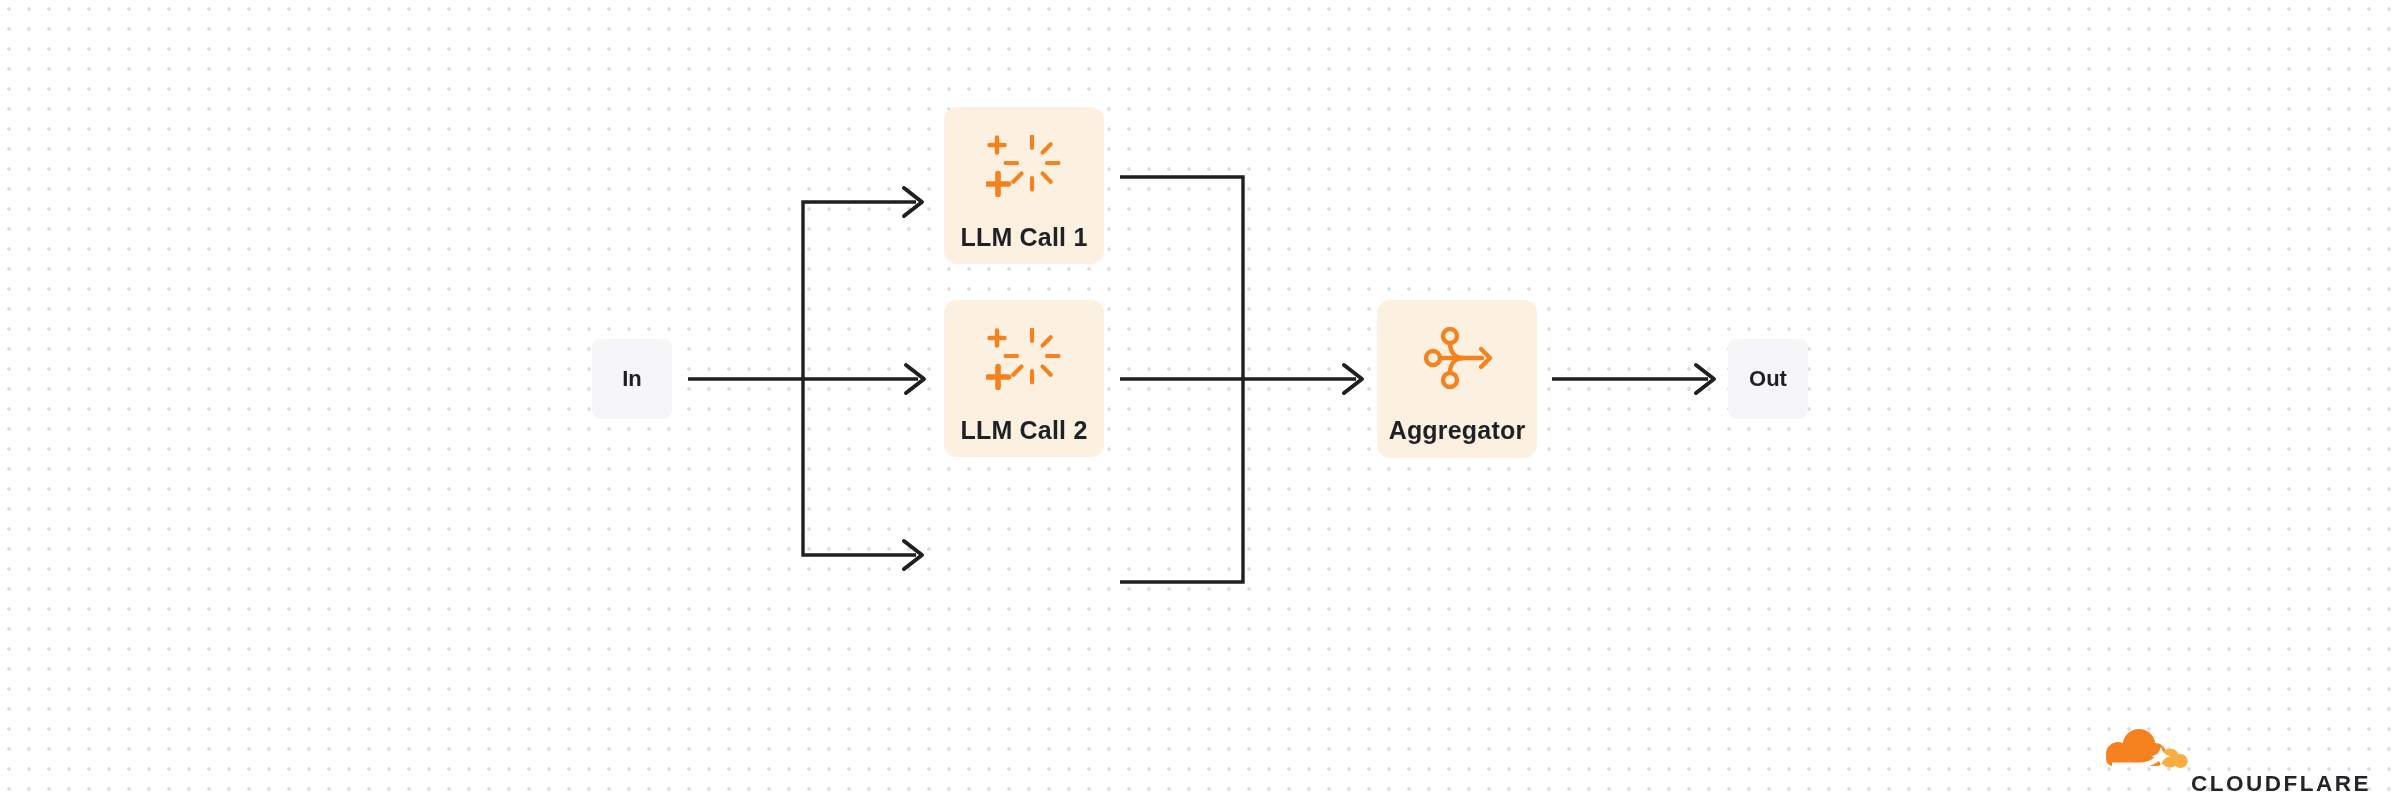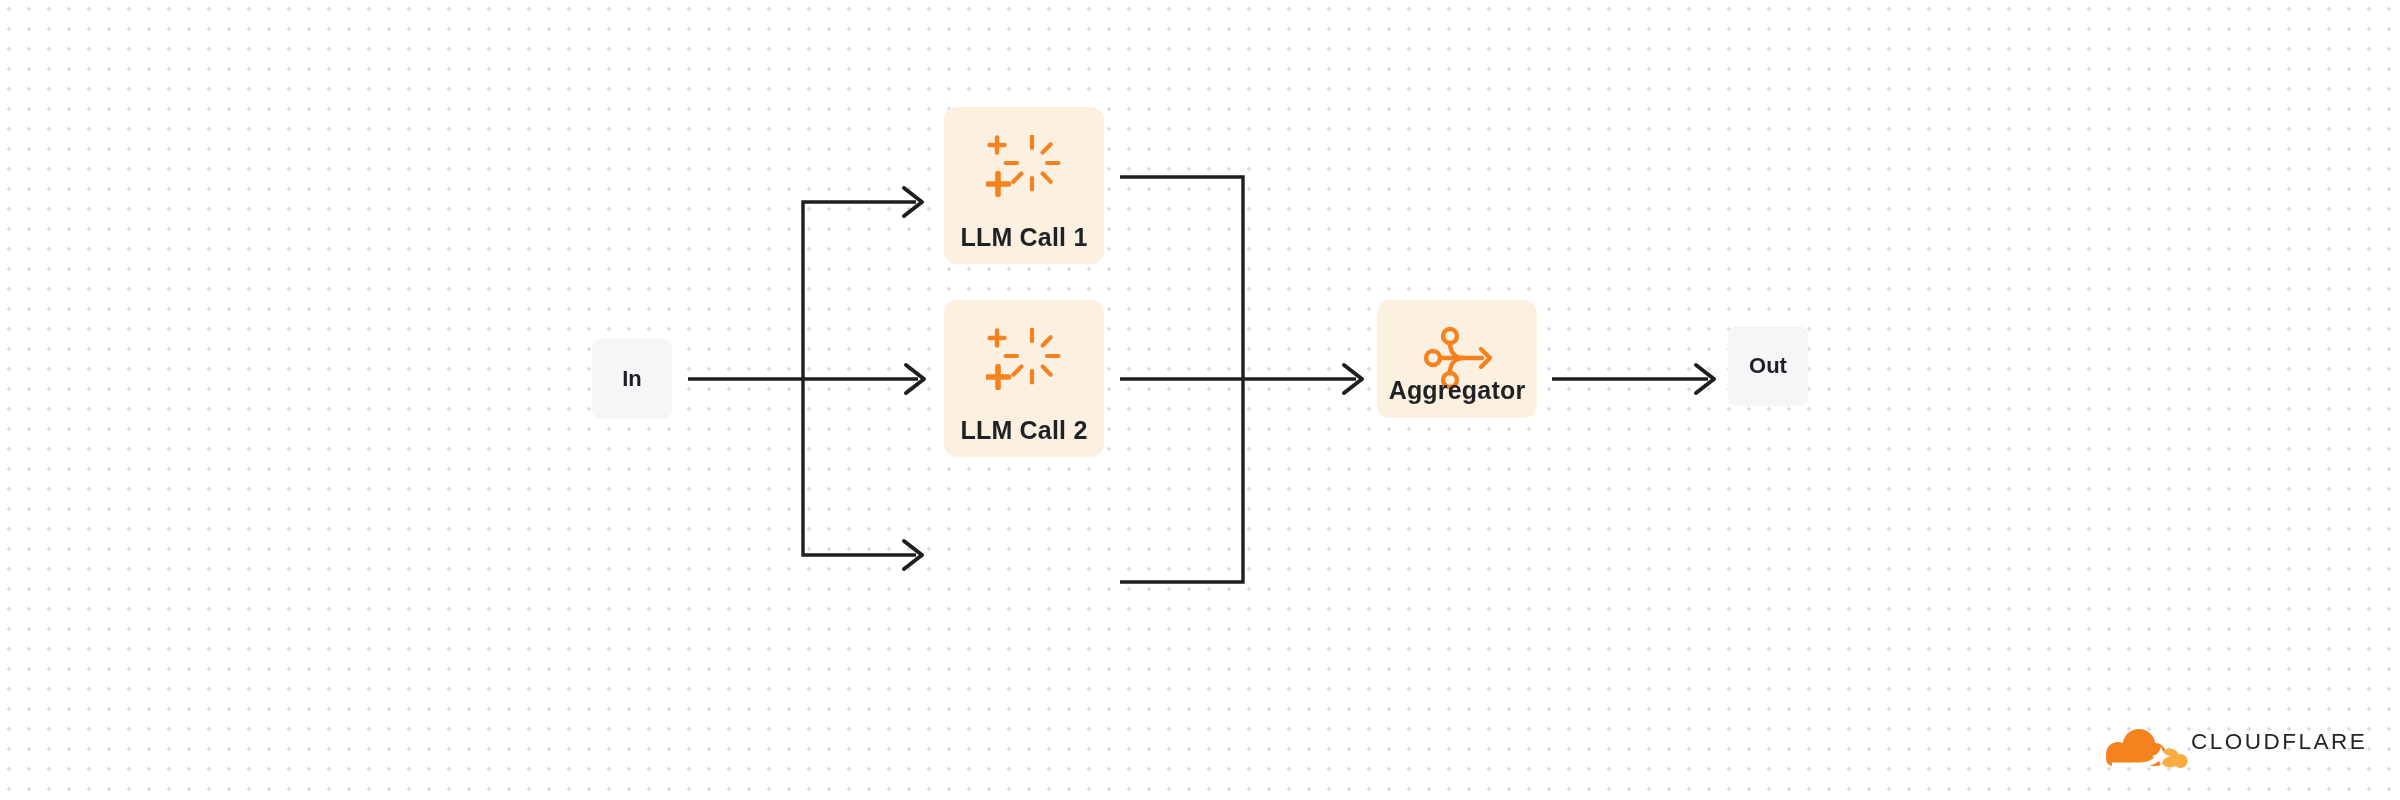--- a/index.html
+++ b/index.html
@@ -48,22 +48,22 @@
     font-size: 25px; font-weight: 700; color: #1e2126;
     letter-spacing: 0.2px;
   }
   .title {
     position: absolute; left: 32px; top: 730px;
     font-size: 33px; font-weight: 700; color: #222529;
     letter-spacing: 0.2px;
   }
   .logo-icon { position: absolute; left: 2097px; top: 726px; }
   .wordmark {
-    position: absolute; left: 2191px; top: 729px;
-    font-size: 22.5px; font-weight: 400; color: #23252a;
+    position: absolute; left: 2191px; top: 771px;
+    font-size: 22.5px; font-weight: 700; color: #23252a;
     letter-spacing: 2.5px;
   }
 </style>
 </head>
 <body>
 
 <div class="canvas">
 
   <svg class="connectors" viewBox="0 0 2400 800" xmlns="http://www.w3.org/2000/svg">
     <g stroke="#1f1f1f" stroke-width="3.4" fill="none">
@@ -131,36 +131,36 @@
         <g stroke-width="5.6">
             <path d="M 1.5 49 H 22.5"></path>
             <path d="M 12 38.5 V 59.5"></path>
           </g>
       </svg>
     </div>
     <span class="node-label">LLM Call 2</span>
   </div>
 
 
-  <div class="node node-task" style="left:1377px; top:300px; height:118px;">
+  <div class="node node-task" style="left:1377px; top:300px; height:158px;">
     <div class="icon-wrap" style="top:21px;">
       <svg width="74" height="74" viewBox="0 0 74 74" xmlns="http://www.w3.org/2000/svg" stroke="#f6821f" fill="none" stroke-width="4.4" stroke-linecap="round" stroke-linejoin="round">
         <circle cx="30" cy="15" r="7"></circle>
         <circle cx="13" cy="37" r="7"></circle>
         <circle cx="30" cy="59" r="7"></circle>
         <path d="M 30 22 C 30 30 34 37 43 37"></path>
         <path d="M 30 52 C 30 44 34 37 43 37"></path>
         <path d="M 20 37 H 62"></path>
         <path d="M 61 28 L 70 37 L 61 46"></path>
       </svg>
     </div>
     <span class="node-label" style="bottom:13px;">Aggregator</span>
   </div>
 
-  <div class="node node-io" style="left:1728px; top:326px;">
+  <div class="node node-io" style="left:1728px; top:339px;">
     <span>Out</span>
   </div>
 
 
   <div class="logo-icon">
     <svg width="94" height="45" viewBox="0 0 94 45" xmlns="http://www.w3.org/2000/svg">
       <g fill="#f6821f">
         <circle cx="21" cy="28" r="12"></circle>
         <circle cx="42" cy="19.5" r="16.5"></circle>
         <circle cx="58" cy="28" r="11"></circle>

